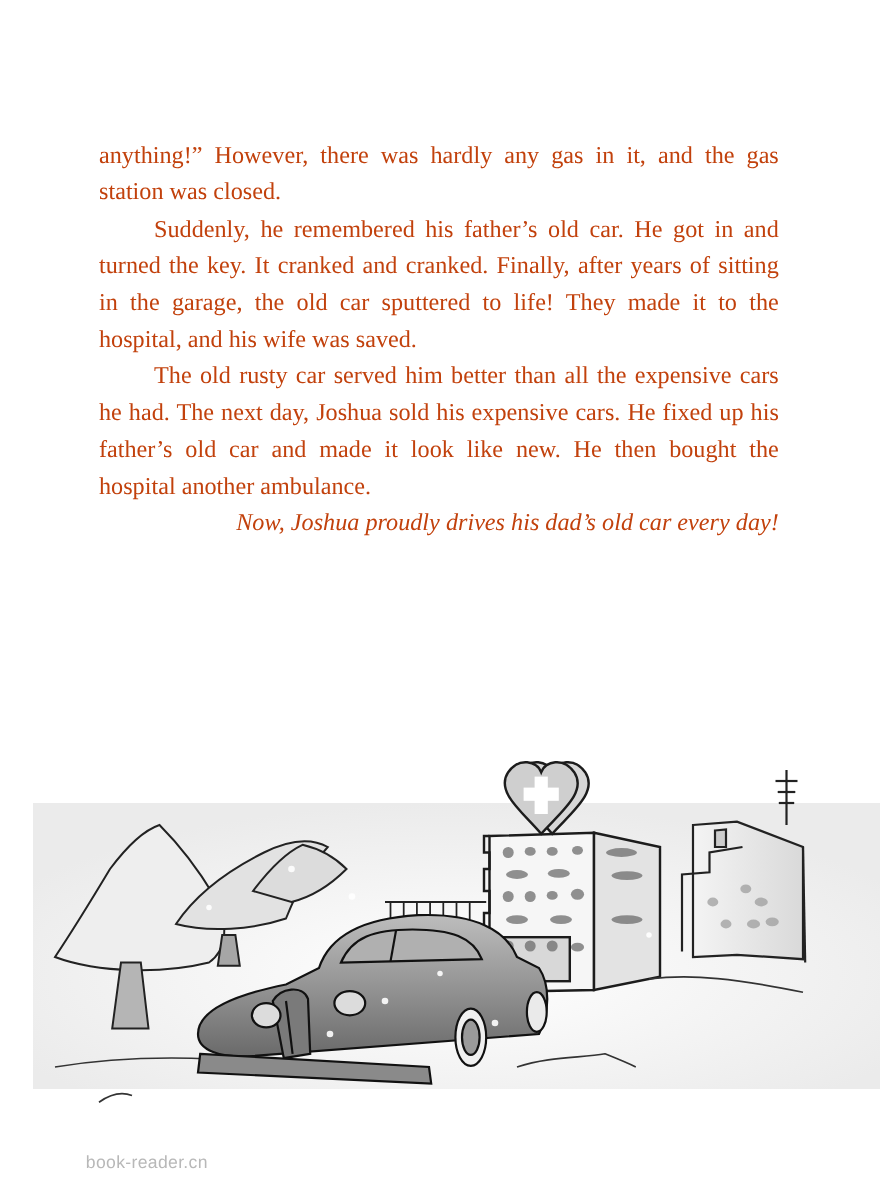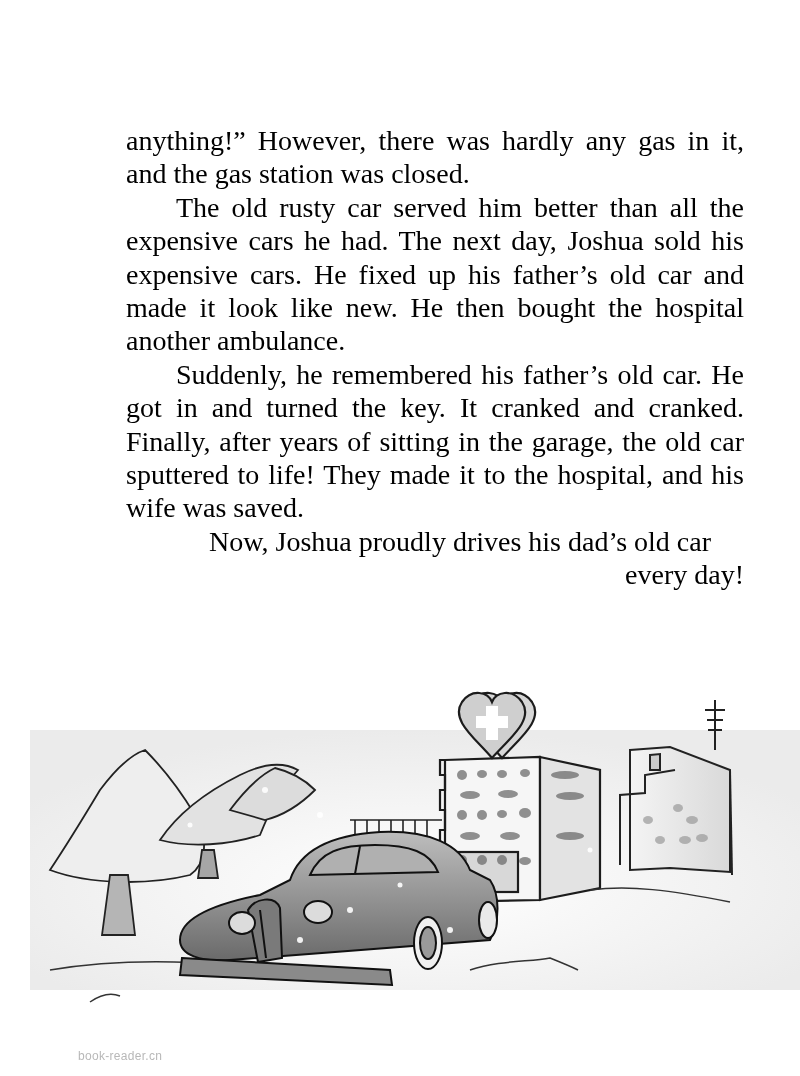--- a/index.html
+++ b/index.html
@@ -1,41 +1,41 @@
 <!DOCTYPE html>
 <html><head>
 <meta charset="utf-8">
 <style>
   html, body { margin: 0; padding: 0; background: #ffffff; }
   body { width: 800px; height: 1076px; position: relative; overflow: hidden; }
   .page { position: absolute; left: 0; top: 0; width: 800px; height: 1076px; background: #ffffff; }
   .text-block {
     position: absolute; left: 90px; top: 124px; width: 618px;
     font-family: "Liberation Serif", "DejaVu Serif", serif;
-    font-size: 28px; line-height: 33.4px; color: #000000; margin-left: 36px;
+    font-size: 22px; line-height: 33.4px; color: #c2410c;
   }
   .para { margin: 0; text-align: justify; text-align-last: left; }
   .para.indent { text-indent: 50px; }
-  .para.last { text-align: center; text-align-last: right; }
+  .para.last { text-align: center; text-align-last: right; font-style: italic; }
   .illustration { position: absolute; left: 30px; top: 640px; width: 770px; height: 370px; }
   .watermark {
     position: absolute; left: 78px; top: 1049px;
     font-family: "Liberation Sans", "DejaVu Sans", sans-serif;
-    font-size: 12px; color: #b8b8b8; letter-spacing: 0.3px;
+    font-size: 16px; color: #b8b8b8; letter-spacing: 0.3px;
   }
 </style>
 </head>
 <body>
 
 <div class="page">
 
   <div class="text-block">
     <p class="para">anything!” However, there was hardly any gas in it, and the gas station was closed.</p>
+    <p class="para indent">Suddenly, he remembered his father’s old car. He got in and turned the key. It cranked and cranked. Finally, after years of sitting in the garage, the old car sputtered to life! They made it to the hospital, and his wife was saved.</p>
     <p class="para indent">The old rusty car served him better than all the expensive cars he had. The next day, Joshua sold his expensive cars. He fixed up his father’s old car and made it look like new. He then bought the hospital another ambulance.</p>
-    <p class="para indent">Suddenly, he remembered his father’s old car. He got in and turned the key. It cranked and cranked. Finally, after years of sitting in the garage, the old car sputtered to life! They made it to the hospital, and his wife was saved.</p>
     <p class="para indent last">Now, Joshua proudly drives his dad’s old car every day!</p>
   </div>
 
   <svg class="illustration" viewBox="0 0 770 370" xmlns="http://www.w3.org/2000/svg">
     <defs>
       <radialGradient id="mist" cx="50%" cy="60%" r="60%">
         <stop offset="0%" stop-color="#ffffff"></stop>
         <stop offset="100%" stop-color="#e6e6e6"></stop>
       </radialGradient>
       <linearGradient id="carBody" x1="0" y1="0" x2="0" y2="1">

